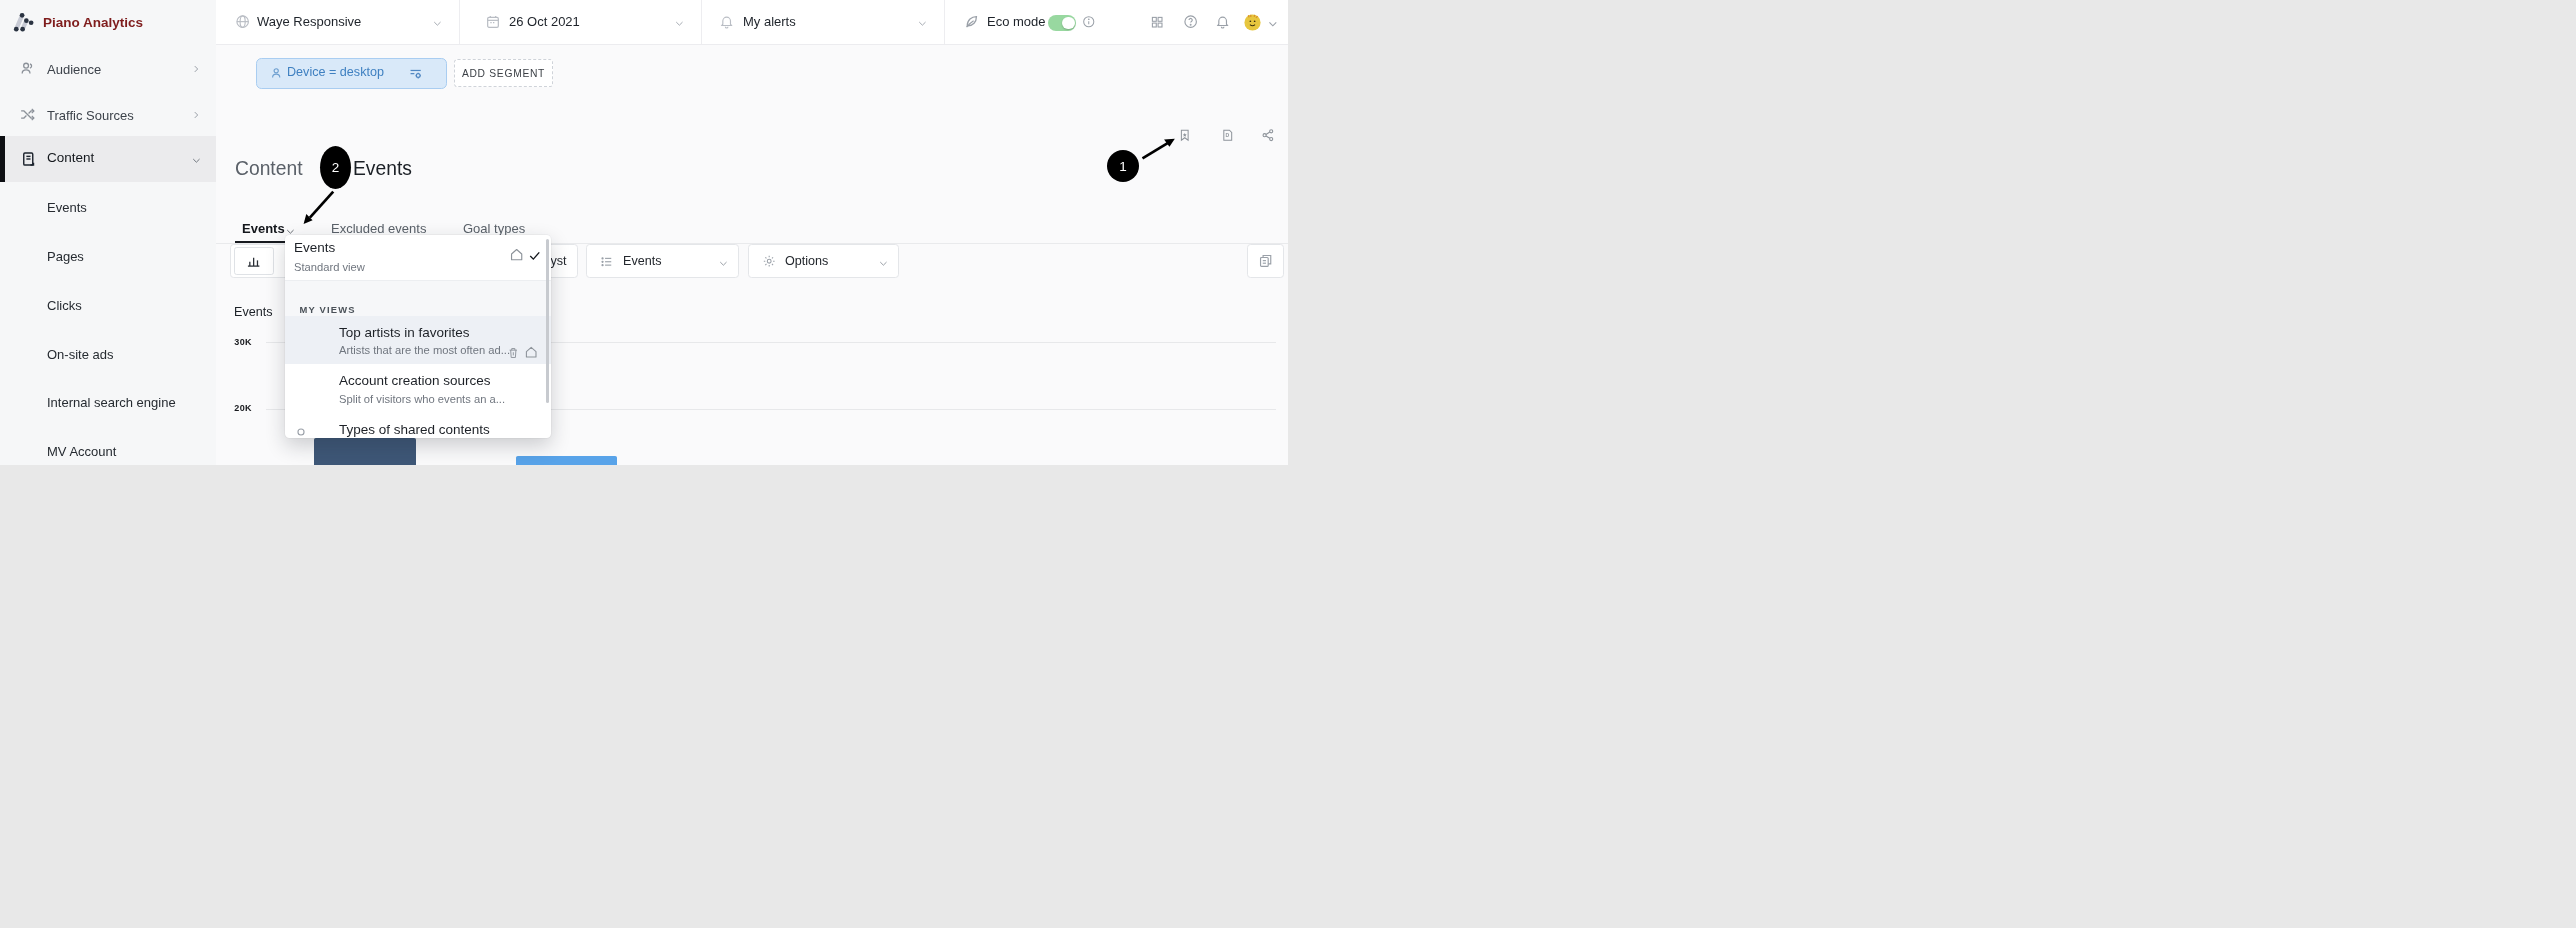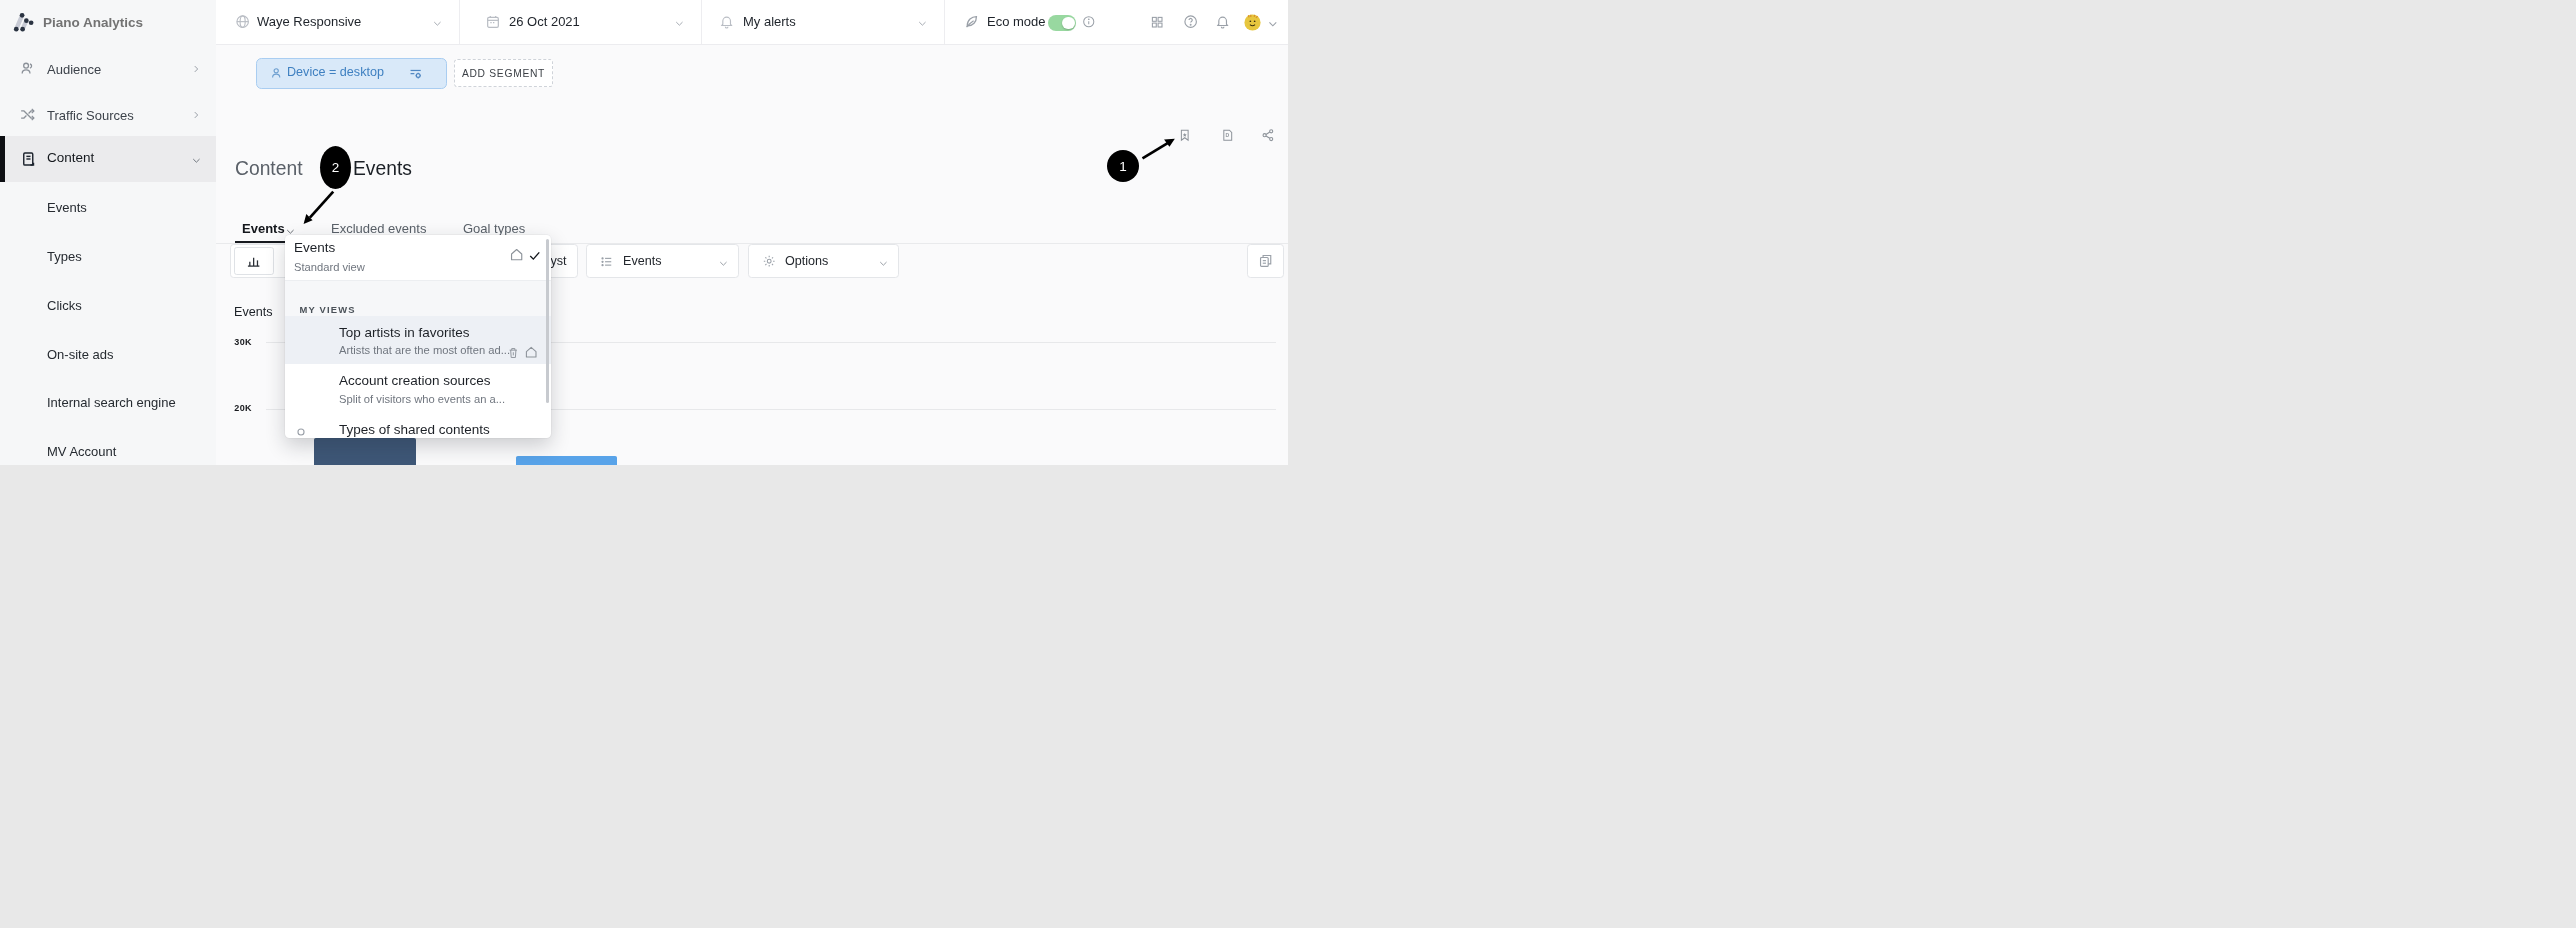--- a/index.html
+++ b/index.html
@@ -82,21 +82,21 @@
       <svg width="23.4" height="23.4" viewBox="0 0 22 22">
         <line x1="4" y1="18" x2="9.5" y2="5" stroke="#c7cad4" stroke-width="4" stroke-linecap="round"></line>
         <line x1="10" y1="18" x2="13.5" y2="10" stroke="#c7cad4" stroke-width="4" stroke-linecap="round"></line>
         <circle cx="4" cy="18" r="2.2" fill="#2b3442"></circle>
           <circle cx="9.5" cy="5" r="2.2" fill="#2b3442"></circle>
         <circle cx="10" cy="18" r="2.2" fill="#2b3442"></circle>
           <circle cx="13.5" cy="10" r="2.2" fill="#2b3442"></circle>
         <circle cx="18" cy="12" r="2.2" fill="#2b3442"></circle>
       </svg>
     </span>
-    <span class="abs" style="left:43px;top:15.3px;font-size:13.5px;font-weight:600;color:#737373;">Piano Analytics</span>
+    <span class="abs" style="left:43px;top:15.3px;font-size:13.5px;font-weight:600;color:#7f1d1d;">Piano Analytics</span>
 
     <div class="abs" style="left:0;top:57px;width:216px;height:27px;cursor:pointer;">
       <span class="abs icon-gray" style="left:19px;top:2.7px;">
         <svg width="17" height="17" viewBox="0 0 24 24" fill="none" stroke="#8b9199" stroke-width="1.8">
           <circle cx="10" cy="8" r="3.4"></circle>
             <path d="M4.5 19c0-3 2.5-5 5.5-5s5.5 2 5.5 5"></path>
           <path d="M15.5 5.5c1.4.6 2.3 1.6 2.3 3s-.9 2.4-2.3 3"></path>
         </svg>
       </span>
       <span class="abs side-label" style="left:47px;top:5.4px;">Audience</span>
@@ -137,21 +137,21 @@
       <span class="abs" style="left:47px;top:14.4px;font-size:13.5px;font-weight:500;color:#14181d;">Content</span>
       <span class="abs" style="left:191px;top:19px;">
         <svg width="10.8" height="10.8" viewBox="0 0 24 24" fill="none" stroke="#6e747c" stroke-width="2.2">
             <polyline points="5 9 12 16 19 9"></polyline>
           </svg>
       </span>
     </div>
     <div id="content-bar"></div>
 
     <span class="side-sub" style="top:200px;">Events</span>
-    <span class="side-sub" style="top:249px;">Types</span>
+    <span class="side-sub" style="top:249px;">Pages</span>
     <span class="side-sub" style="top:298px;">Clicks</span>
     <span class="side-sub" style="top:347px;">On-site ads</span>
     <span class="side-sub" style="top:395px;">Internal search engine</span>
     <span class="side-sub" style="top:444px;">MV Account</span>
   </div>
 
   <div id="topbar">
 
     <span class="abs icon-light" style="left:19px;top:14.4px;">
       <svg width="15.3" height="15.3" viewBox="0 0 24 24" fill="none" stroke="#b9bdc4" stroke-width="1.8">

